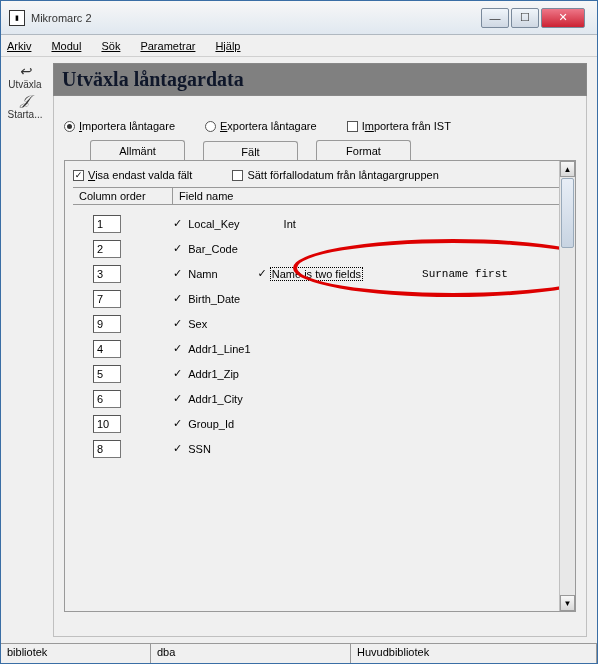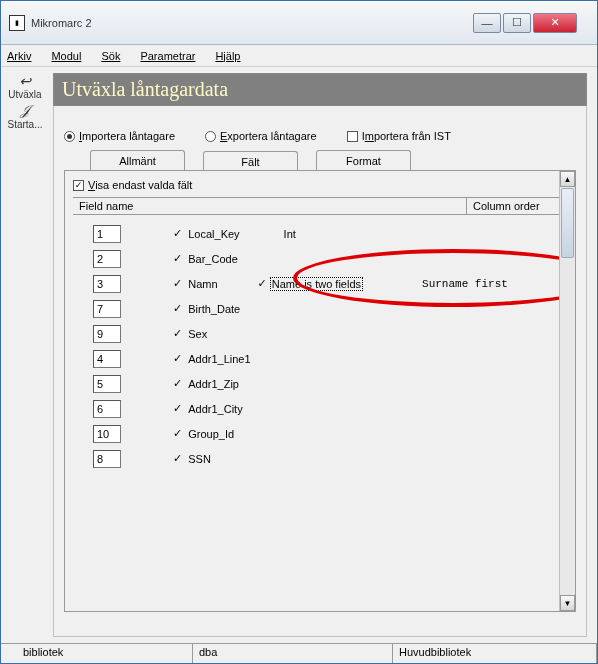--- a/index.html
+++ b/index.html
@@ -1,38 +1,38 @@
 <!DOCTYPE html>
 <html><head>
 <meta charset="utf-8">
 <style>
 * { box-sizing: border-box; margin: 0; padding: 0; }
 body { font-family: Tahoma, Arial, sans-serif; font-size: 11px; background: #fff; }
 
 .window { width: 598px; height: 664px; border: 1px solid #3a6ea5; background: #fff; display: flex; flex-direction: column; }
 
-.titlebar { height: 44px; background: linear-gradient(to bottom, #f7f7f7, #e0e8f0); display: flex; align-items: center; padding: 0 16px 0 8px; border-bottom: 1px solid #b0b8c0; }
+.titlebar { height: 34px; background: linear-gradient(to bottom, #f7f7f7, #e0e8f0); display: flex; align-items: center; padding: 0 8px 0 8px; border-bottom: 1px solid #b0b8c0; }
 .titlebar .icon { width: 16px; height: 16px; background: #fff; border: 1px solid #333; margin-right: 6px; display: inline-flex; align-items: center; justify-content: center; font-size: 7px; }
 .titlebar .title { flex: 1; color: #333; }
 .win-btns { display: flex; height: 20px; margin-right: 4px; }
 .win-btn { width: 28px; height: 20px; border: 1px solid #7a8a9c; background: linear-gradient(to bottom, #f0f5fa, #cfd8e3); margin-left: 2px; display: flex; align-items: center; justify-content: center; font-size: 11px; color: #333; border-radius: 2px; }
 .win-btn.close { background: linear-gradient(to bottom, #e78, #c23); color: #fff; width: 44px; }
 
 .menubar { height: 22px; background: #f0f0f0; display: flex; align-items: center; padding: 0 6px; gap: 20px; border-bottom: 1px solid #d0d0d0; }
 .menubar span { text-decoration: underline; cursor: default; }
 
 .body-area { flex: 1; display: flex; background: #f0f0f0; }
 
 .left-toolbar { width: 48px; display: flex; flex-direction: column; align-items: center; padding-top: 6px; gap: 2px; }
 .tb-item { text-align: center; font-size: 10px; color: #333; }
 .tb-item .glyph { font-size: 14px; font-style: italic; }
 
 .main-panel { flex: 1; padding: 6px 10px 6px 4px; display: flex; flex-direction: column; }
 
-.page-title-bar { background: #808080; color: #fef9c3; padding: 4px 8px; font-size: 20px; font-family: "Times New Roman", serif; border: 1px solid #888; }
+.page-title-bar { background: #808080; color: #0f172a; padding: 4px 8px; font-size: 20px; font-family: "Times New Roman", serif; border: 1px solid #888; font-weight: bold; }
 
 .content { background: #f0f0f0; border: 1px solid #c0c0c0; border-top: none; flex: 1; padding: 24px 10px; display: flex; flex-direction: column; }
 
 .radio-row { display: flex; align-items: center; gap: 30px; margin-bottom: 8px; }
 .rb { display: flex; align-items: center; gap: 4px; }
 .rb .circ { width: 11px; height: 11px; border: 1px solid #555; border-radius: 50%; background: #fff; display: flex; align-items: center; justify-content: center; }
 .rb .dot { width: 5px; height: 5px; background: #333; border-radius: 50%; }
 .rb .cbox { width: 11px; height: 11px; border: 1px solid #555; background: #fff; }
 
 .tabs { display: flex; margin-left: 10px; }
@@ -58,21 +58,21 @@
 .extra-chk2 { margin-left: 56px; display: flex; align-items: flex-start; gap: 4px; font-family: Liberation Mono, monospace; }
 
 .scrollbar-v { position: absolute; right: 0; top: 0; bottom: 0; width: 16px; background: #e8e8e8; border-left: 1px solid #c0c0c0; }
 .sb-btn { height: 16px; background: linear-gradient(#f8f8f8,#d8d8d8); border: 1px solid #999; display:flex; align-items:center; justify-content:center; font-size:8px; }
 .sb-thumb { position:absolute; top:17px; left:1px; right:1px; height: 70px; background: linear-gradient(#e8eef6,#c8d4e2); border:1px solid #9ab; border-radius:2px; }
 
 .red-ellipse { position: absolute; border: 4px solid #d00; border-radius: 50%; pointer-events: none; }
 
 .statusbar { height: 20px; display: flex; border-top: 1px solid #999; background:#f0f0f0; }
 .statusbar .cell { border-right: 1px solid #999; padding: 2px 6px; }
-.statusbar .cell:nth-child(1){ width:176px;margin-left:16px; }
+.statusbar .cell:nth-child(1){ width:150px; }
 .statusbar .cell:nth-child(2){ width:200px; }
 .statusbar .cell:nth-child(3){ flex:1; }
 
 .und { text-decoration: underline; }
 .dotted-focus { outline: 1px dotted #000; outline-offset: 0px; padding:0 1px; }
 </style>
 </head>
 <body>
 
 <div class="window">
@@ -135,25 +135,29 @@
           <div class="tab">Format</div>
         </div>
 
         <div class="tab-panel">
 
           <div class="chk-row">
             <div class="chk">
               <span class="box">✓</span>
               <span><span class="und">V</span><span>isa endast valda fält</span></span>
             </div>
+            <div class="chk">
+              <span class="box"></span>
+              <span>Sätt förfallodatum från låntagargruppen</span>
+            </div>
           </div>
 
           <div class="grid-header">
+            <div class="col col1">Column order</div>
             <div class="col col2">Field name</div>
-            <div class="col col1">Column order</div>
           </div>
 
           <div class="rows-area" id="rows-area">
 
             <div class="field-row">
                 <input class="ord-input" value="1" style="">
                 <div class="field-chk">
                   <span class="box">✓</span>
                   <span>Local_Key</span>
                 </div>

